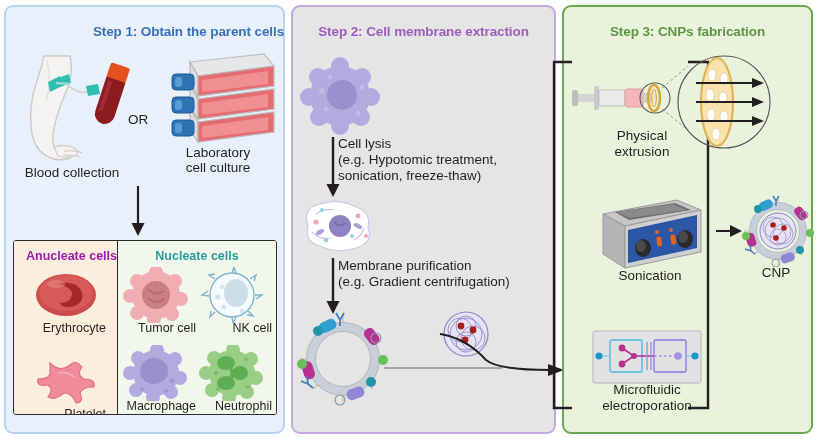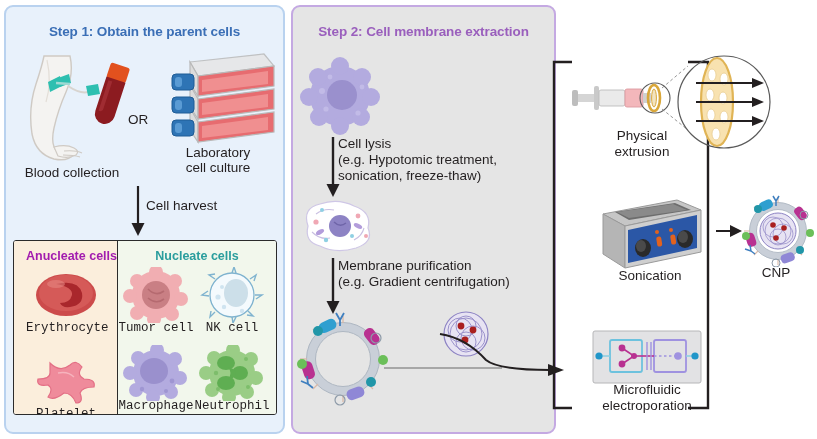--- a/index.html
+++ b/index.html
@@ -36,21 +36,21 @@
     background: #e9f3dc; border-color: #6aa84f;
   }
 
   .panel-title {
     position: absolute; top: 17px; left: 0; width: 100%;
     text-align: center;
     font-size: 13.5px; font-weight: bold;
     letter-spacing: -0.1px;
     white-space: nowrap;
   }
-  #title-step1 { color: #3b6fb6; }
+  #title-step1 { color: #3b6fb6; margin-left: 44px; }
   #title-step2 { color: #9a5fbd; }
   #title-step3 { color: #5f9447; }
 
   .lbl {
     position: absolute;
     font-size: 13.5px;
     color: #231f20;
     text-align: center;
     line-height: 15px;
     white-space: pre-line;
@@ -79,21 +79,21 @@
   #nucleate-col { flex: 1; background: #f2f7ec; position: relative; }
   .col-head {
     position: absolute; top: 8px; left: 0; width: 100%;
     text-align: center; font-size: 12.5px; font-weight: bold;
     white-space: nowrap;
   }
   #anucleate-head { color: #a21caf; text-align: right; }
   #nucleate-head  { color: #2a9d9d; }
 
   .cell-cell {
-    position: absolute; width: 80px; text-align: center; font-family: Liberation Mono, monospace;
+    position: absolute; width: 80px; text-align: right;
   }
   .cell-cell .art { height: 56px; position: relative; }
   .cell-cell .cname {
     font-size: 12.5px; color: #231f20; white-space: nowrap;
     margin-top: -2px;
   }
 
   
   #whole-cell-art { position: absolute; left: 300px; top: 55px; width: 80px; height: 82px; }
   #lysis-arrow { position: absolute; left: 324px; top: 137px; width: 18px; height: 62px; }
@@ -179,21 +179,20 @@
   </svg>
 
   <div class="lbl" id="blood-collection-label">Blood collection</div>
   <div class="lbl" id="lab-culture-label">Laboratory
 cell culture</div>
 
   <svg id="cell-harvest-arrow" viewBox="0 0 20 52">
     <line x1="10" y1="0" x2="10" y2="38" stroke="#231f20" stroke-width="2.2"></line>
     <polygon points="3.5,37 16.5,37 10,50" fill="#231f20"></polygon>
   </svg>
-  <div class="lbl" id="cell-harvest-label">Cell harvest</div>
 
   <div id="cells-box">
 
     <div id="anucleate-col">
       <div class="col-head" id="anucleate-head">Anucleate cells</div>
       <div class="cell-cell" style="left:12px; top:26px;">
         <div class="art">
           <svg viewBox="0 0 80 56" width="80" height="56">
             <ellipse cx="40" cy="28" rx="30" ry="21" fill="#cc4b4b"></ellipse>
             <ellipse cx="40" cy="26" rx="27" ry="18" fill="#d55a58"></ellipse>
@@ -440,20 +439,23 @@
     <circle cx="33" cy="22" r="3.4" fill="#a91f1f"></circle>
     <circle cx="25" cy="32" r="3.4" fill="#a91f1f"></circle>
   </svg>
 
   <svg id="np-curve" viewBox="0 0 190 60">
     <path d="M2 38 L120 38" stroke="#6b6b6b" stroke-width="1.1" fill="none"></path>
     <path d="M58 4 Q84 8 104 30 Q116 40 168 40" stroke="#231f20" stroke-width="2" fill="none"></path>
     <polygon points="166,34 182,40 166,46" fill="#231f20"></polygon>
   </svg>
 
+  <div class="panel" id="panel-step3">
+    <div class="panel-title" id="title-step3">Step 3: CNPs fabrication</div>
+  </div>
 
   <svg id="bracket-left" viewBox="0 0 26 350">
     <path d="M24 2 L6 2 L6 348 L24 348" fill="none" stroke="#231f20" stroke-width="2.4"></path>
   </svg>
   <svg id="bracket-right" viewBox="0 0 36 350">
     <path d="M2 2 L22 2 L22 348 L2 348" fill="none" stroke="#231f20" stroke-width="2.4"></path>
   </svg>
 
   <svg id="syringe-art" viewBox="0 0 120 78">
     <g>

